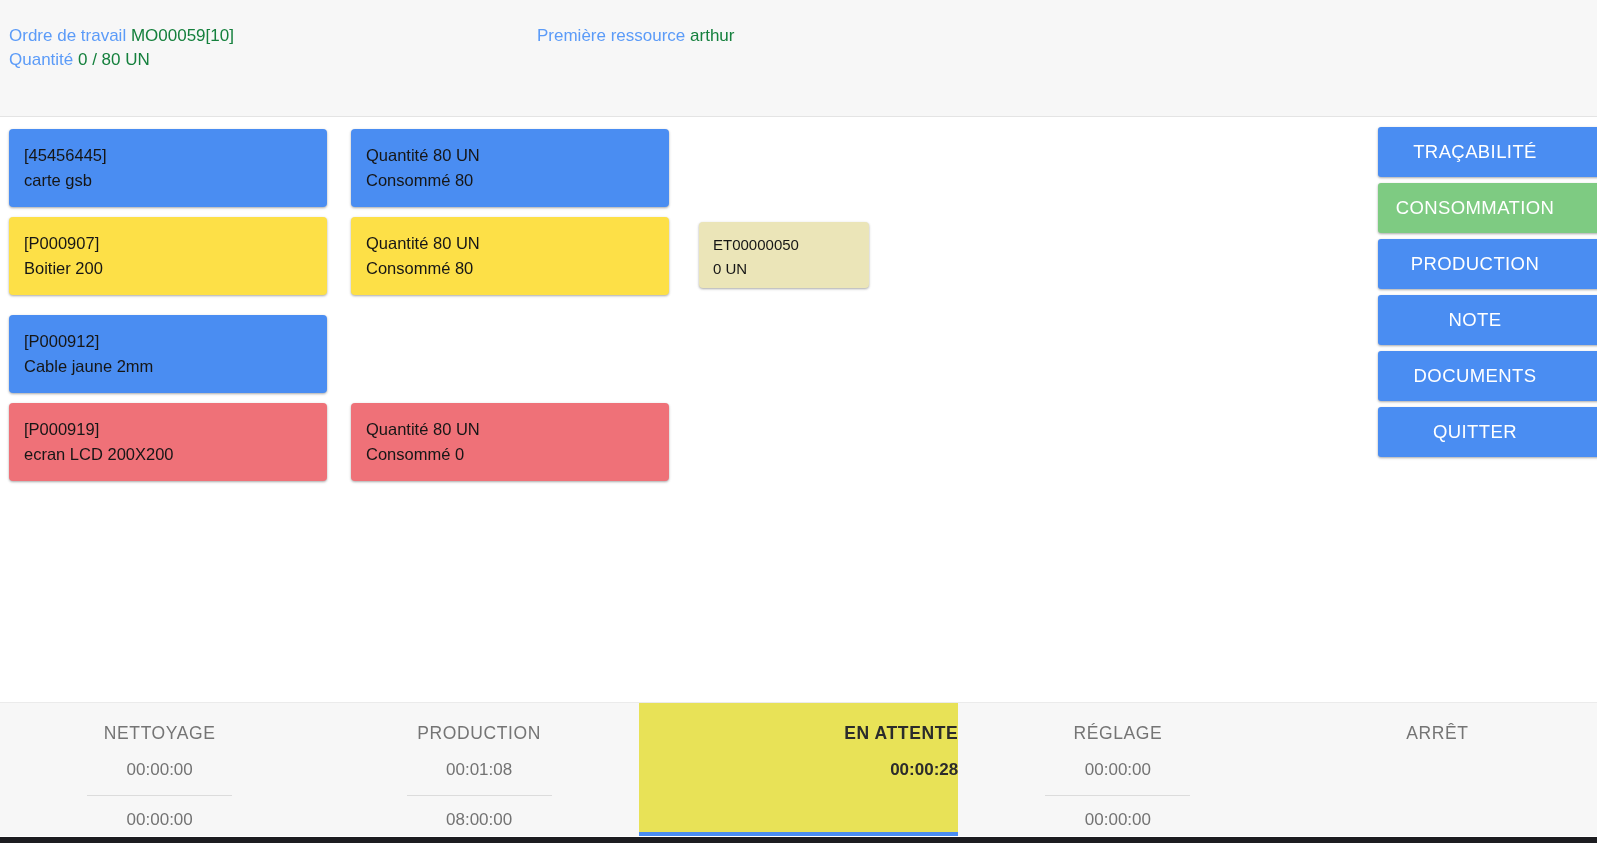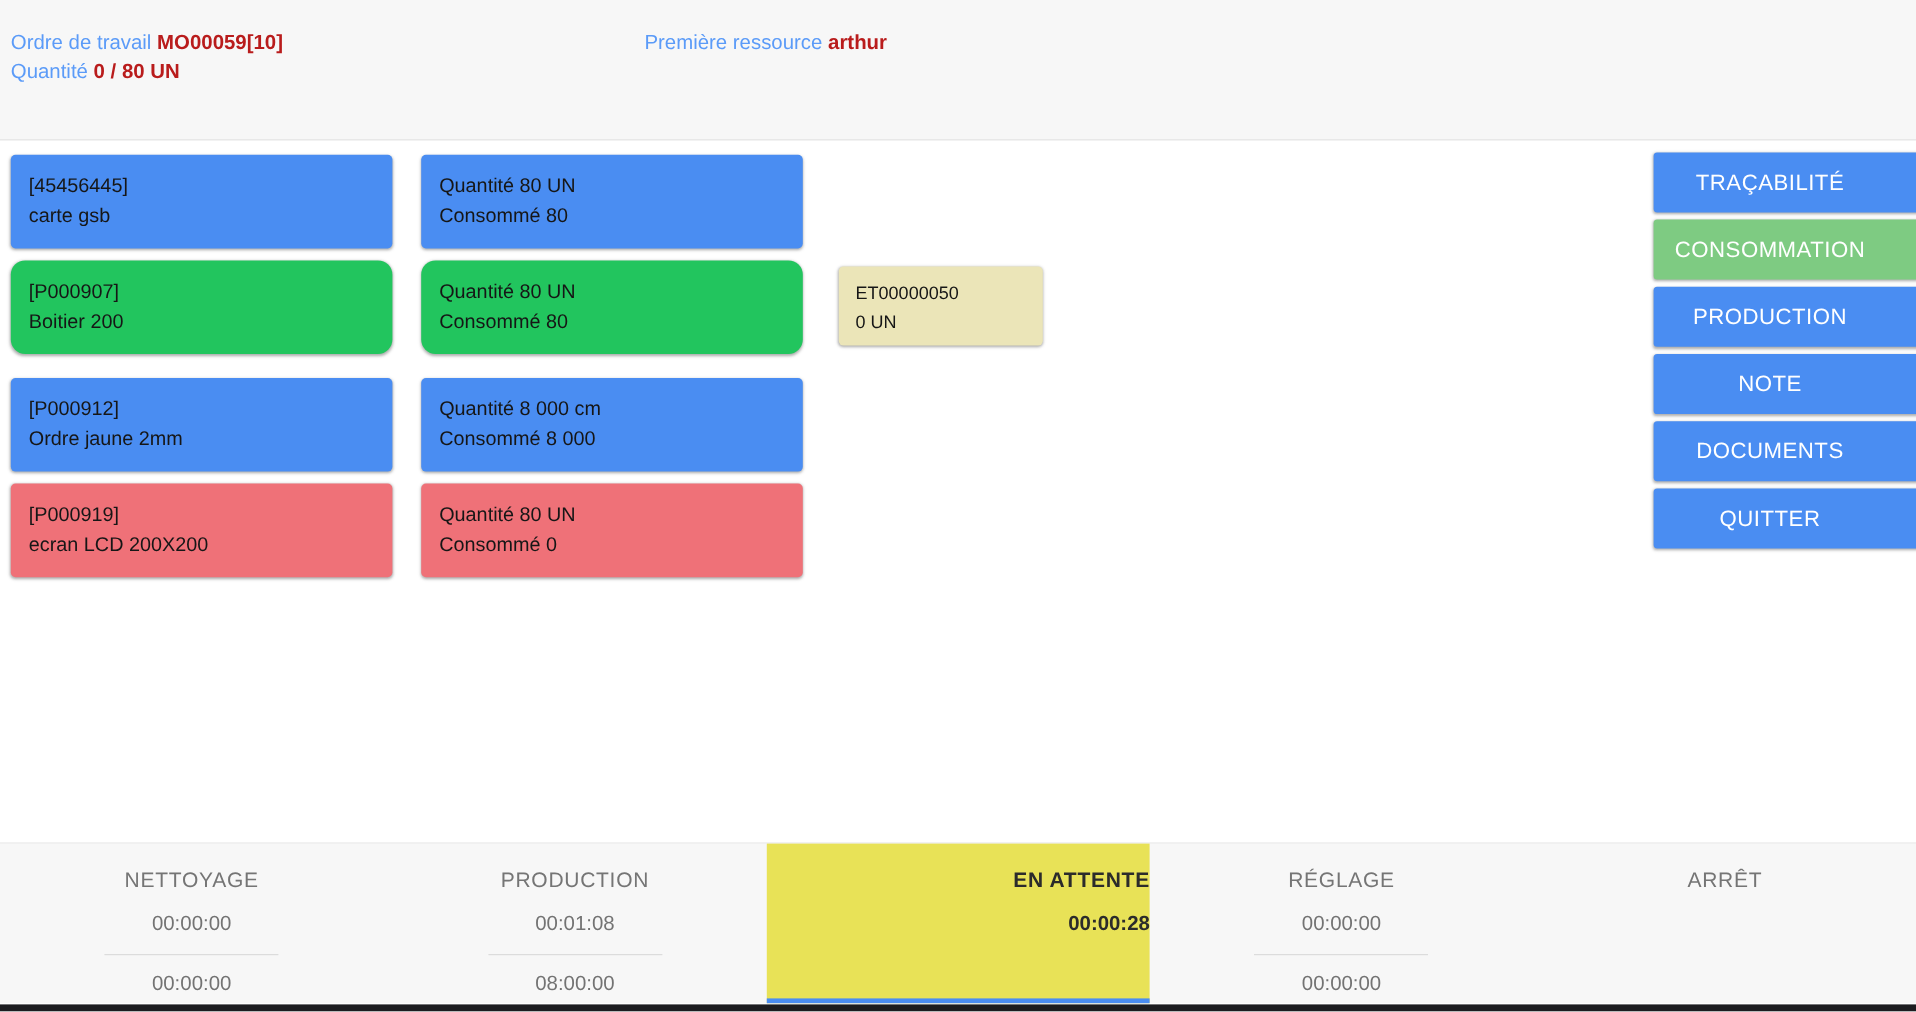--- a/index.html
+++ b/index.html
@@ -40,22 +40,22 @@
   }
   .hdr-line {
     font-size: 17px;
     white-space: nowrap;
   }
   .hdr-label {
     color: #5b9bf8;
     font-weight: normal;
   }
   .hdr-value {
-    color: #b91c1c;
-    font-weight: bold;
+    color: #15803d;
+    font-weight: normal;
   }
 
   
   .main {
     position: absolute;
     left: 0; top: 118px;
     width: 1597px;
     height: 584px;
     background: #ffffff;
   }
@@ -74,21 +74,21 @@
 
   .col-a { left: 9px;  width: 318px; }
   .col-b { left: 351px; width: 318px; }
 
   .row-1 { top: 11px;  height: 78px; }
   .row-2 { top: 99px;  height: 78px; }
   .row-3 { top: 197px; height: 78px; }
   .row-4 { top: 285px; height: 78px; }
 
   .c-blue  { background: #4a8df2; }
-  .c-green { background: #22c55e; border-radius: 12px; }
+  .c-green { background: #fde047; }
   .c-red   { background: #ef7178; }
   .c-yellow{ background: #ebe5b8; }
 
   .card-et {
     left: 699px;
     top: 104px;
     width: 170px;
     height: 66px;
     padding: 11px 14px;
     font-size: 15px;
@@ -205,38 +205,34 @@
     <div class="card col-a row-1 c-blue">
       <span class="l1">[45456445]</span>
       <span class="l2">carte gsb</span>
     </div>
     <div class="card col-a row-2 c-green">
       <span class="l1">[P000907]</span>
       <span class="l2">Boitier 200</span>
     </div>
     <div class="card col-a row-3 c-blue">
       <span class="l1">[P000912]</span>
-      <span class="l2">Ordre jaune 2mm</span>
+      <span class="l2">Cable jaune 2mm</span>
     </div>
     <div class="card col-a row-4 c-red">
       <span class="l1">[P000919]</span>
       <span class="l2">ecran LCD 200X200</span>
     </div>
 
     <div class="card col-b row-1 c-blue">
       <span class="l1">Quantité   80 UN</span>
       <span class="l2">Consommé   80</span>
     </div>
     <div class="card col-b row-2 c-green">
       <span class="l1">Quantité   80 UN</span>
       <span class="l2">Consommé   80</span>
-    </div>
-    <div class="card col-b row-3 c-blue">
-      <span class="l1">Quantité   8 000 cm</span>
-      <span class="l2">Consommé   8 000</span>
     </div>
     <div class="card col-b row-4 c-red">
       <span class="l1">Quantité   80 UN</span>
       <span class="l2">Consommé   0</span>
     </div>
 
     <div class="card card-et c-yellow">
       <span class="l1">ET00000050</span>
       <span class="l2">0 UN</span>
     </div>

